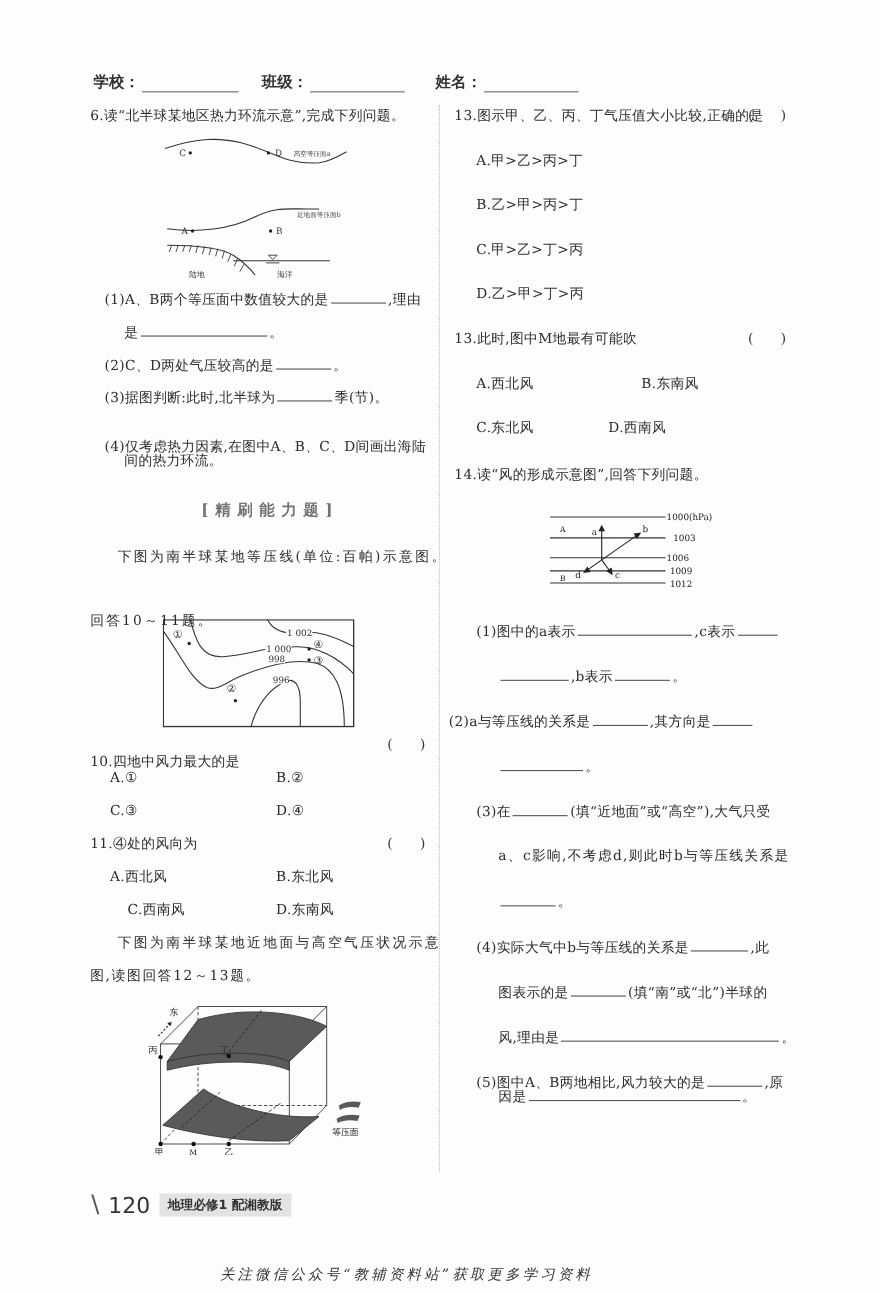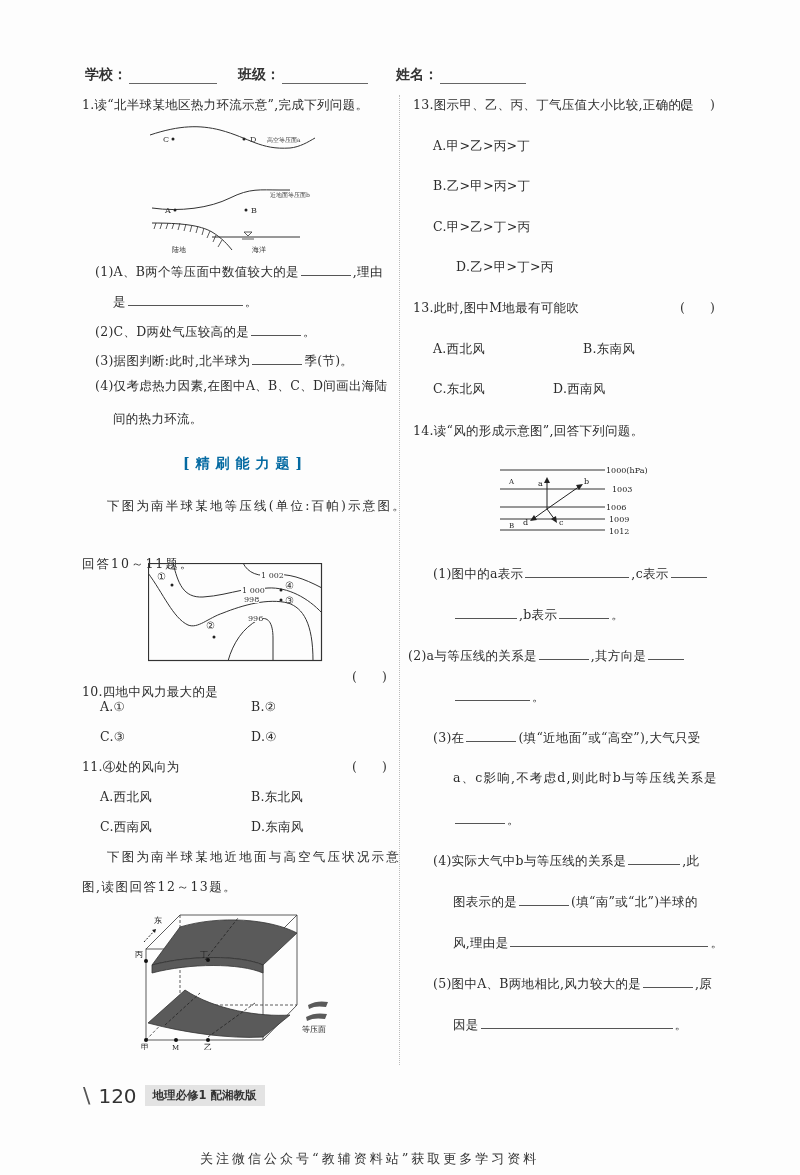--- a/index.html
+++ b/index.html
@@ -7,42 +7,42 @@
       width: 800px; height: 1175px; background: #fdfdfd; position: relative; overflow: hidden;
       font-family: "DejaVu Serif", "Liberation Serif", serif; color: #2a2a2a;
     }
     .abs { position: absolute; }
     .hdr { font-family: "DejaVu Sans", "Liberation Sans", sans-serif; font-weight: bold; font-size: 14px; color: #333; }
     .hdr .blank { display: inline-block; border-bottom: 1px solid #666; height: 14px; vertical-align: bottom; margin-left: 2px; }
     .t { font-size: 12.5px; white-space: nowrap; color: #2c2c2c; letter-spacing: 0.3px; }
     .blank { display: inline-block; border-bottom: 1px solid #555; height: 12px; vertical-align: baseline; margin: 0 2px; }
     .paren { position: absolute; font-size: 12.5px; color: #333; }
     .divider { position: absolute; left: 399px; top: 95px; width: 0; height: 970px; border-left: 1px dotted #bbb; }
-    .section-title { font-size: 14px; font-weight: bold; letter-spacing: 6px; color: #0369a1; }
+    .section-title { font-size: 14px; font-weight: bold; letter-spacing: 6px; color: #737373; }
     .footer-num { font-family: "DejaVu Sans", "Liberation Sans", sans-serif; font-size: 20px; color: #333; }
     .footer-tag { font-family: "DejaVu Sans", "Liberation Sans", sans-serif; font-size: 11.5px; font-weight: bold; color: #333; background: #e3e3e3; padding: 3px 8px; }
-    .handwriting { font-family: "DejaVu Serif", serif; font-size: 13px; color: #333; letter-spacing: 3px; }
+    .handwriting { font-family: "DejaVu Serif", serif; font-style: italic; font-size: 13px; color: #333; letter-spacing: 3px; }
     svg text { font-family: "DejaVu Serif", "Liberation Serif", serif; }
   </style>
 </head>
 <body>
 
 <div class="abs hdr" style="left:85px; top:66px;">
   <span>学校：</span><span class="blank" style="width:88px;"></span>
 </div>
 <div class="abs hdr" style="left:238px; top:66px;">
   <span>班级：</span><span class="blank" style="width:86px;"></span>
 </div>
 <div class="abs hdr" style="left:396px; top:66px;">
   <span>姓名：</span><span class="blank" style="width:86px;"></span>
 </div>
 
 <div class="divider"></div>
 
-<div class="abs t" style="left:82px; top:97px;">1.读“北半球某地区热力环流示意”,完成下列问题。</div>
+<div class="abs t" style="left:82px; top:97px;">6.读“北半球某地区热力环流示意”,完成下列问题。</div>
 
 <svg class="abs" style="left:140px; top:120px;" width="200" height="135">
   <path d="M10,15 C40,5 60,5 80,10 C110,18 120,30 150,28 C160,27 168,22 175,18" fill="none" stroke="#333" stroke-width="1"></path>
   <circle cx="33" cy="19" r="1.5" fill="#222"></circle>
   <text x="23" y="22" font-size="8" fill="#333">C</text>
   <circle cx="104" cy="19" r="1.5" fill="#222"></circle>
   <text x="110" y="22" font-size="8" fill="#333">D</text>
   <text x="127" y="22" font-size="6" fill="#444">高空等压面a</text>
   <path d="M12,88 C40,92 70,88 90,78 C110,68 120,70 140,70 L150,70" fill="none" stroke="#333" stroke-width="1"></path>
   <text x="130" y="77" font-size="6" fill="#444">近地面等压面b</text>
@@ -77,21 +77,21 @@
 </div>
 <div class="abs t" style="left:113px; top:293px;">
   <span>是</span><span class="blank" style="width:115px;"></span><span>。</span>
 </div>
 <div class="abs t" style="left:95px; top:323px;">
   <span>(2)C、D两处气压较高的是</span><span class="blank" style="width:50px;"></span><span>。</span>
 </div>
 <div class="abs t" style="left:95px; top:352px;">
   <span>(3)据图判断:此时,北半球为</span><span class="blank" style="width:50px;"></span><span>季(节)。</span>
 </div>
-<div class="abs t" style="left:95px; top:378px;">(4)仅考虑热力因素,在图中A、B、C、D间画出海陆</div>
+<div class="abs t" style="left:95px; top:398px;">(4)仅考虑热力因素,在图中A、B、C、D间画出海陆</div>
 <div class="abs t" style="left:113px; top:411px;">间的热力环流。</div>
 
 <div class="abs section-title" style="left:183px; top:455px;">[精刷能力题]</div>
 
 <div class="abs t" style="left:107px; top:498px; letter-spacing:2.2px;">下图为南半球某地等压线(单位:百帕)示意图。</div>
 <div class="abs t" style="left:82px; top:556px; letter-spacing:2px;">回答10～11题。</div>
 
 <svg class="abs" style="left:148px; top:563px;" width="175" height="99">
   <rect x="0.5" y="0.5" width="173" height="97" fill="none" stroke="#333" stroke-width="1.2"></rect>
   <path d="M0,10 C15,30 25,55 40,62 C50,66 60,55 75,50 C95,42 120,35 140,40 C155,45 165,60 165,98" fill="none" stroke="#333" stroke-width="1"></path>
@@ -120,21 +120,21 @@
 <div class="paren" style="left:352px; top:669px;">(　　)</div>
 <div class="abs t" style="left:100px; top:699px;">A.①</div>
 <div class="abs t" style="left:251px; top:699px;">B.②</div>
 <div class="abs t" style="left:100px; top:729px;">C.③</div>
 <div class="abs t" style="left:251px; top:729px;">D.④</div>
 
 <div class="abs t" style="left:82px; top:759px;">11.④处的风向为</div>
 <div class="paren" style="left:352px; top:759px;">(　　)</div>
 <div class="abs t" style="left:100px; top:789px;">A.西北风</div>
 <div class="abs t" style="left:251px; top:789px;">B.东北风</div>
-<div class="abs t" style="left:100px; top:819px;">C.西南风</div>
+<div class="abs t" style="left:116px; top:819px;">C.西南风</div>
 <div class="abs t" style="left:251px; top:819px;">D.东南风</div>
 
 <div class="abs t" style="left:107px; top:849px; letter-spacing:2.2px;">下图为南半球某地近地面与高空气压状况示意</div>
 <div class="abs t" style="left:82px; top:879px; letter-spacing:1.5px;">图,读图回答12～13题。</div>
 
 <svg class="abs" style="left:130px; top:905px;" width="240" height="145">
 
   <rect x="16" y="44" width="117" height="91" fill="none" stroke="#333" stroke-width="0.8"></rect>
   <line x1="16" y1="44" x2="50" y2="10" stroke="#333" stroke-width="0.8"></line>
   <line x1="133" y1="44" x2="167" y2="10" stroke="#333" stroke-width="0.8"></line>
@@ -171,21 +171,21 @@
   <path d="M178,100 C185,96 192,96 198,97 L196,102 C190,101 184,101 179,104 Z" fill="#5a5a5a"></path>
   <path d="M176,112 C183,108 190,108 197,109 L195,114 C189,113 182,113 177,116 Z" fill="#5a5a5a"></path>
   <text x="172" y="127" font-size="8" fill="#222">等压面</text>
 </svg>
 
 <div class="abs t" style="left:413px; top:97px;">13.图示甲、乙、丙、丁气压值大小比较,正确的是</div>
 <div class="paren" style="left:680px; top:97px;">(　　)</div>
 <div class="abs t" style="left:433px; top:138px;">A.甲&gt;乙&gt;丙&gt;丁</div>
 <div class="abs t" style="left:433px; top:178px;">B.乙&gt;甲&gt;丙&gt;丁</div>
 <div class="abs t" style="left:433px; top:219px;">C.甲&gt;乙&gt;丁&gt;丙</div>
-<div class="abs t" style="left:456px; top:259px;text-align:right;">D.乙&gt;甲&gt;丁&gt;丙</div>
+<div class="abs t" style="left:433px; top:259px;text-align:right;">D.乙&gt;甲&gt;丁&gt;丙</div>
 
 <div class="abs t" style="left:413px; top:300px;">13.此时,图中M地最有可能吹</div>
 <div class="paren" style="left:680px; top:300px;">(　　)</div>
 <div class="abs t" style="left:433px; top:341px;">A.西北风</div>
 <div class="abs t" style="left:583px; top:341px;">B.东南风</div>
 <div class="abs t" style="left:433px; top:381px;">C.东北风</div>
 <div class="abs t" style="left:553px; top:381px;">D.西南风</div>
 
 <div class="abs t" style="left:413px; top:423px;">14.读“风的形成示意图”,回答下列问题。</div>
 
@@ -241,21 +241,21 @@
 </div>
 <div class="abs t" style="left:453px; top:893px;">
   <span>图表示的是</span><span class="blank" style="width:50px;"></span><span>(填“南”或“北”)半球的</span>
 </div>
 <div class="abs t" style="left:453px; top:934px;">
   <span>风,理由是</span><span class="blank" style="width:198px;"></span><span>。</span>
 </div>
 <div class="abs t" style="left:433px; top:975px;">
   <span>(5)图中A、B两地相比,风力较大的是</span><span class="blank" style="width:50px;"></span><span>,原</span>
 </div>
-<div class="abs t" style="left:453px; top:1016px;">
+<div class="abs t" style="left:453px; top:988px;">
   <span>因是</span><span class="blank" style="width:192px;"></span><span>。</span>
 </div>
 
 <div class="abs" style="left:83px; top:1083px; display:flex; align-items:center; gap:8px;">
   <span class="footer-num" style="font-size:22px; color:#555;">\</span>
   <span class="footer-num">120</span>
   <span class="footer-tag">地理必修1 配湘教版</span>
 </div>
 
 <div class="abs handwriting" style="left:200px; top:1150px;">关注微信公众号“教辅资料站”获取更多学习资料</div>

